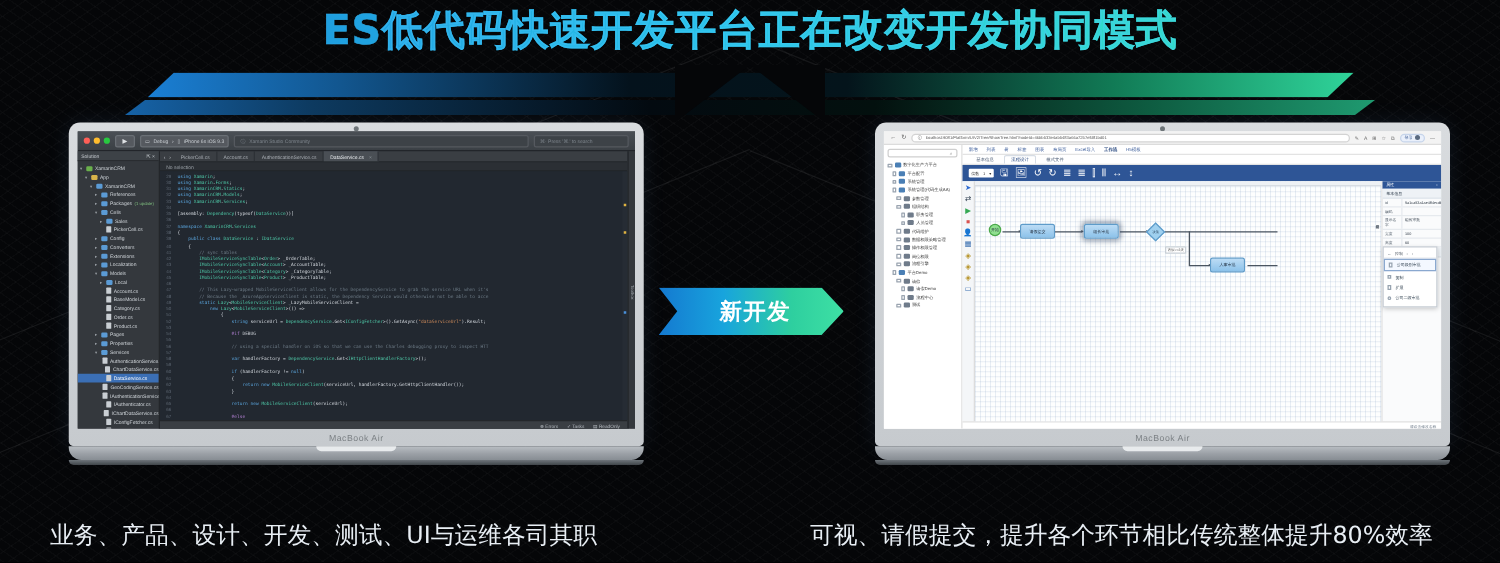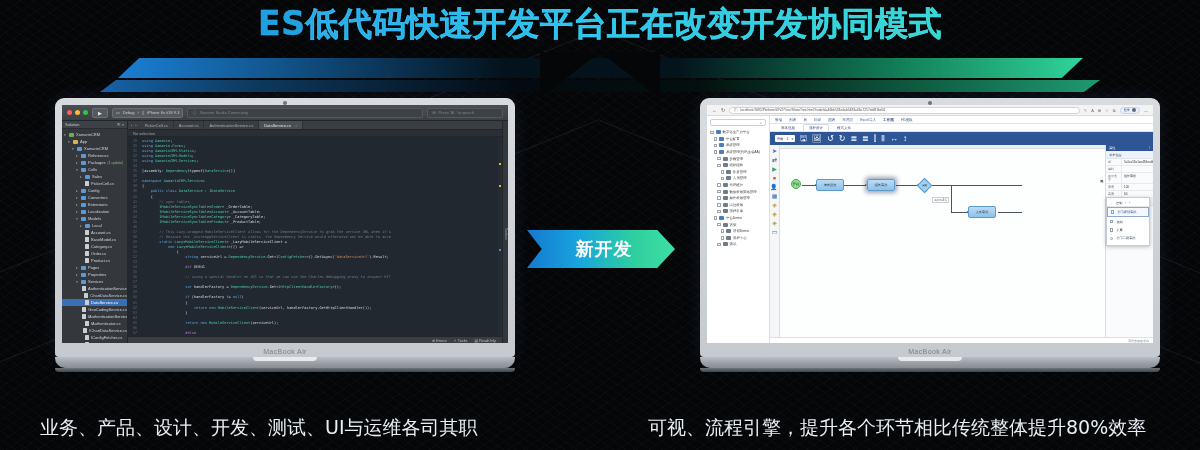--- a/index.html
+++ b/index.html
@@ -768,13 +768,13 @@
   </div>
   <div class="base"></div>
   <div class="foot"></div>
 </div>
 
 <div id="badge">
   <span>新开发</span>
 </div>
 
 <div class="caption" id="caption-left">业务、产品、设计、开发、测试、UI与运维各司其职</div>
-<div class="caption" id="caption-right">可视、流程引擎，提升各个环节相比传统整体提升80%效率</div>
+<div class="caption" id="caption-right">可视、请假提交，提升各个环节相比传统整体提升80%效率</div>
 
 </body></html>

